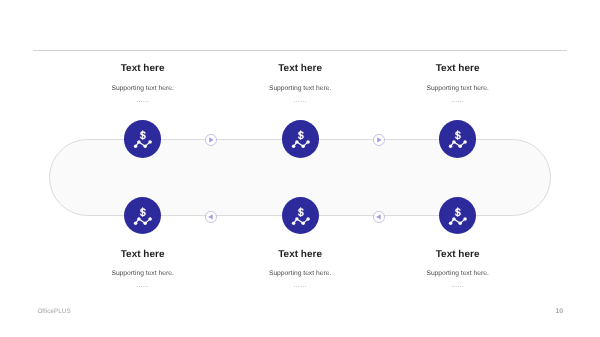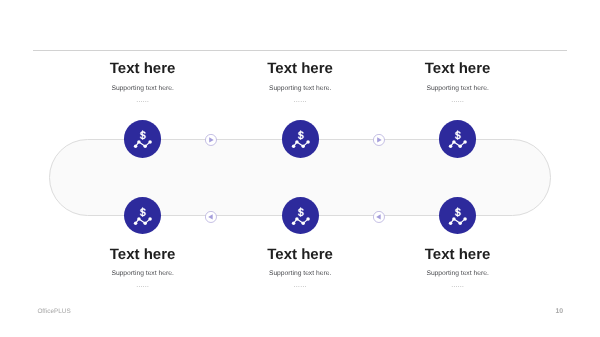--- a/index.html
+++ b/index.html
@@ -22,21 +22,21 @@
   .node > span{display:block;}
   .node svg{display:block;width:37.2px;height:37.2px;}
 
   
   .arrow{position:absolute;width:11.9px;height:11.9px;}
   .arrow > span{display:block;}
   .arrow svg{display:block;width:11.9px;height:11.9px;}
 
   
   .ln{position:absolute;text-align:center;width:200px;white-space:nowrap;}
-  .title{font-size:15px;font-weight:bold;color:#1f1f1f;line-height:12px;}
+  .title{font-size:10px;font-weight:bold;color:#1f1f1f;line-height:12px;}
   .sub{font-size:6.72px;color:#4e4f53;line-height:8px;}
   .tiny{font-size:6.6px;color:#9e9e9e;line-height:6px;letter-spacing:0px;}
 
   
   .c1{left:42.6px;} .c2{left:200.1px;} .c3{left:357.6px;}
   
   .r-top-title{top:63.3px;}  .r-top-sub{top:85.1px;}   .r-top-tiny{top:97.9px;}
   .r-bot-title{top:248.6px;} .r-bot-sub{top:269.7px;}  .r-bot-tiny{top:282.7px;}
 
   

